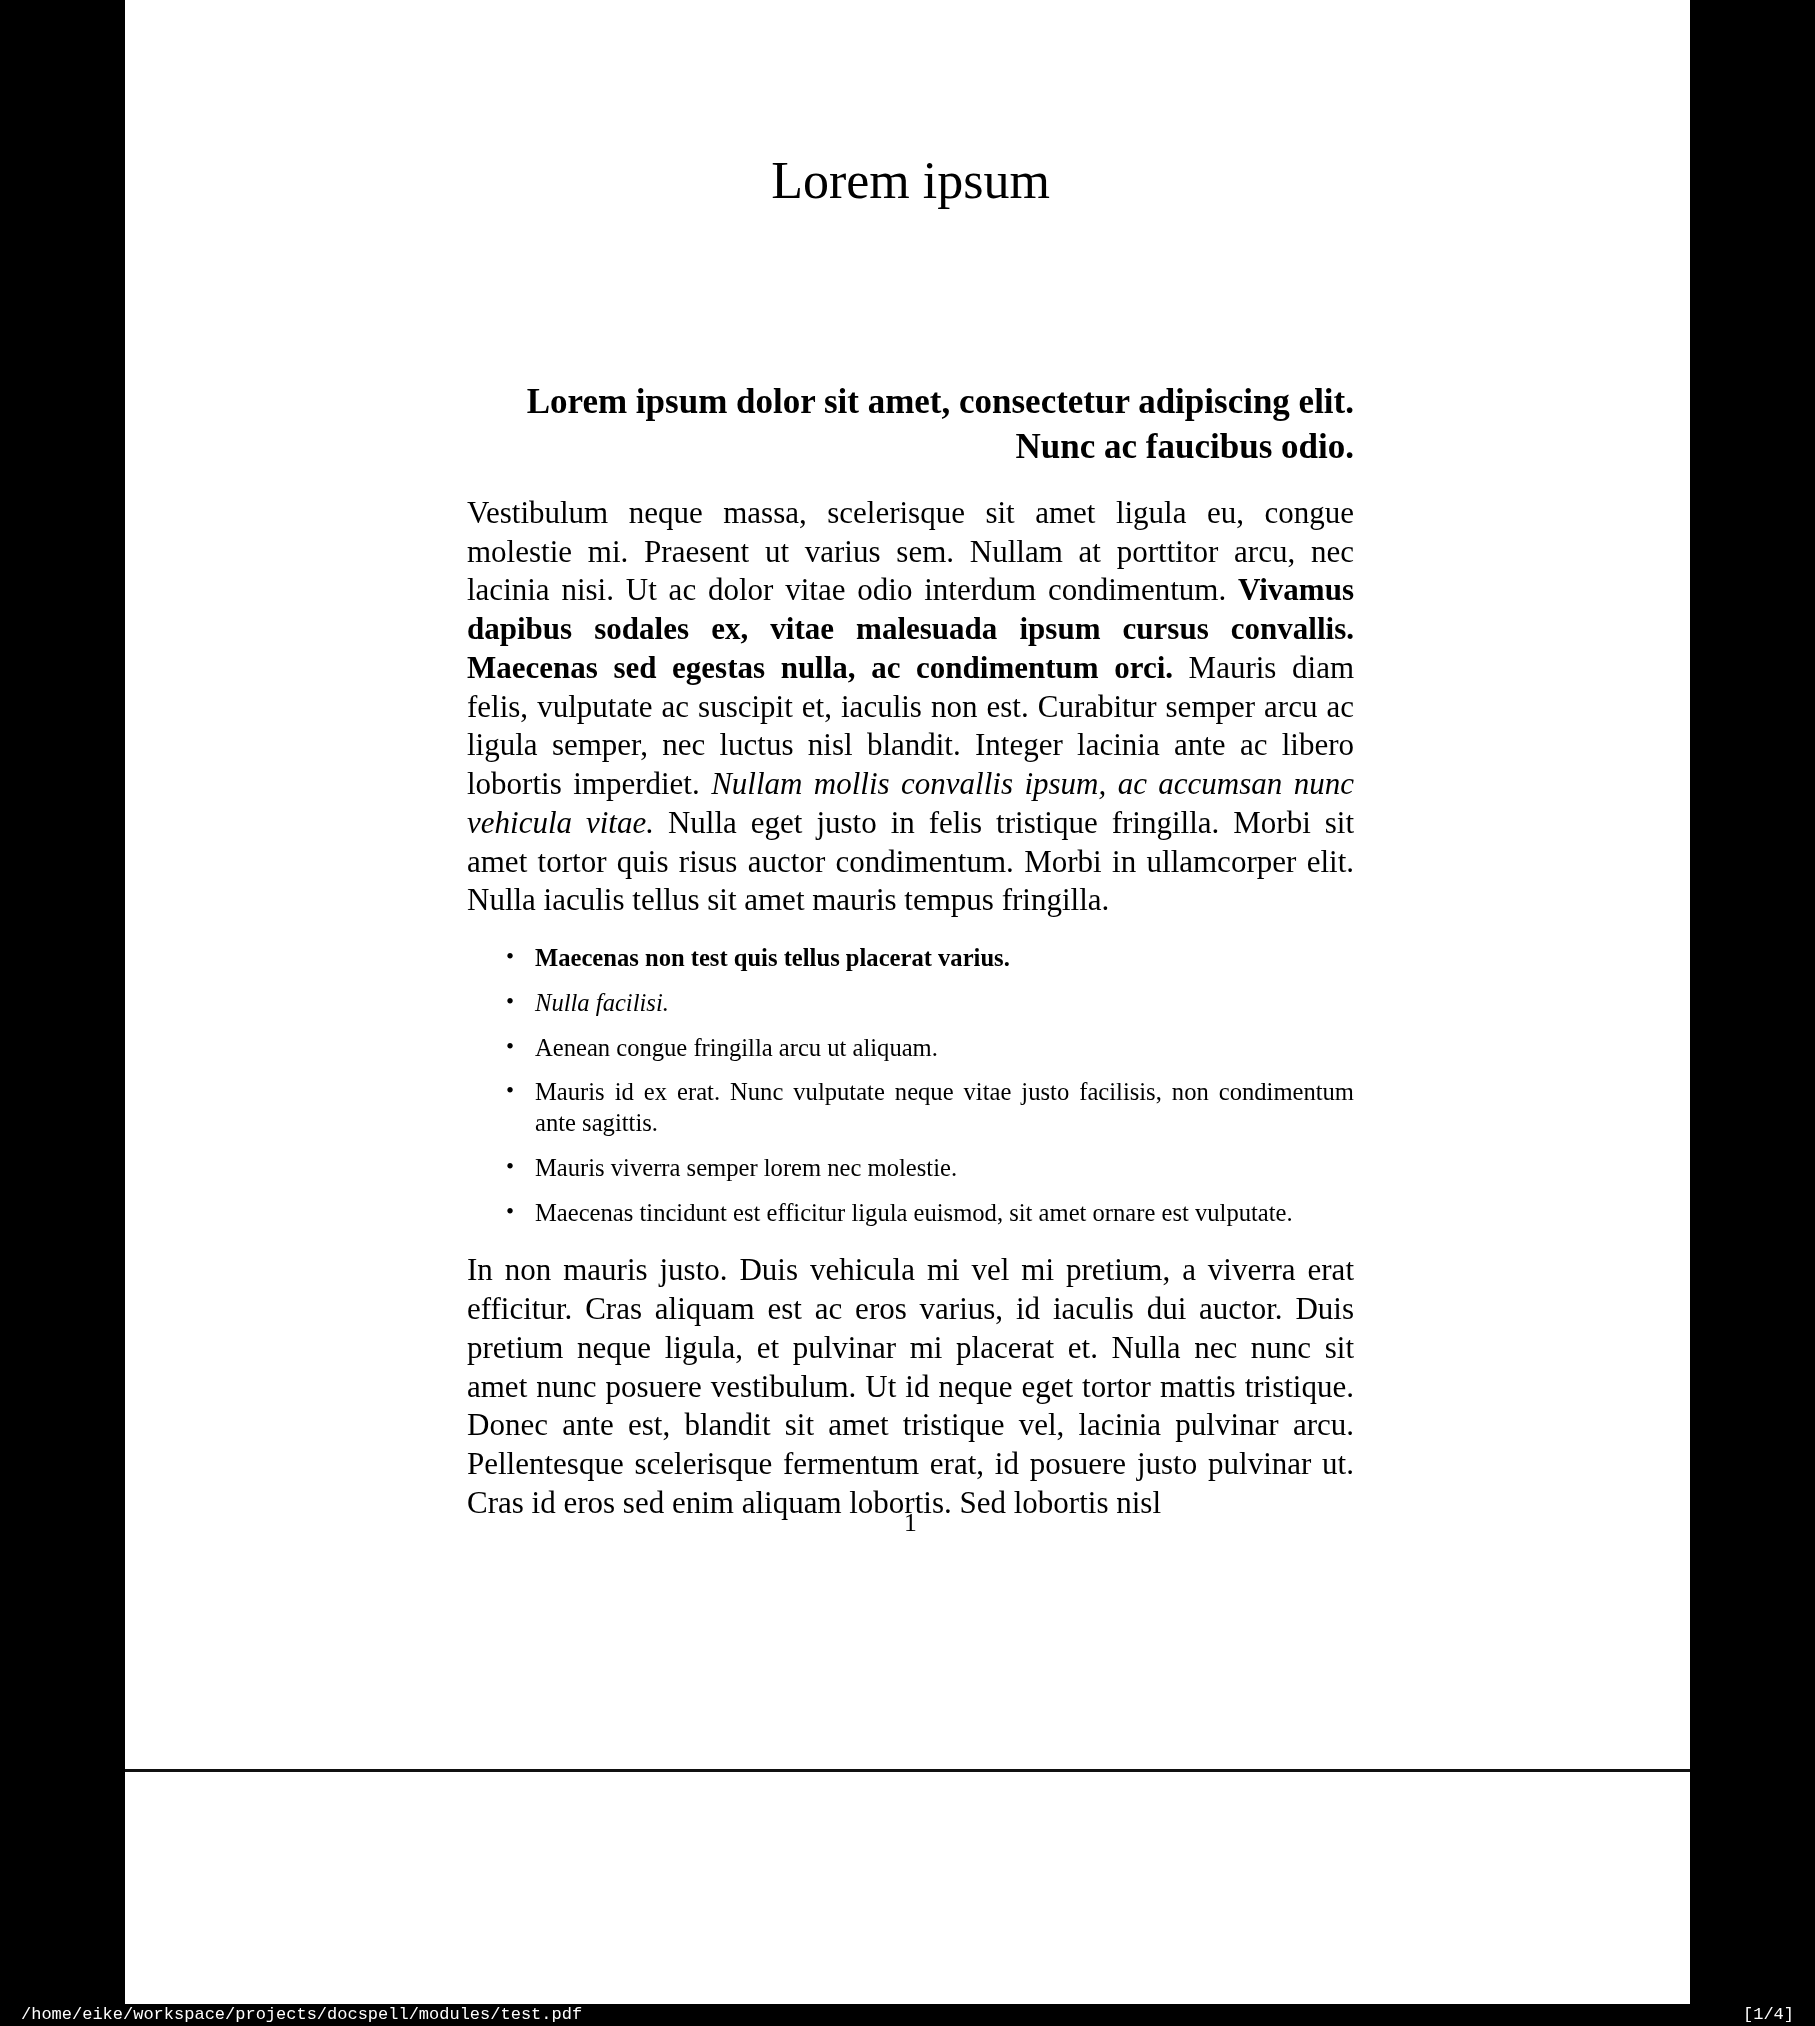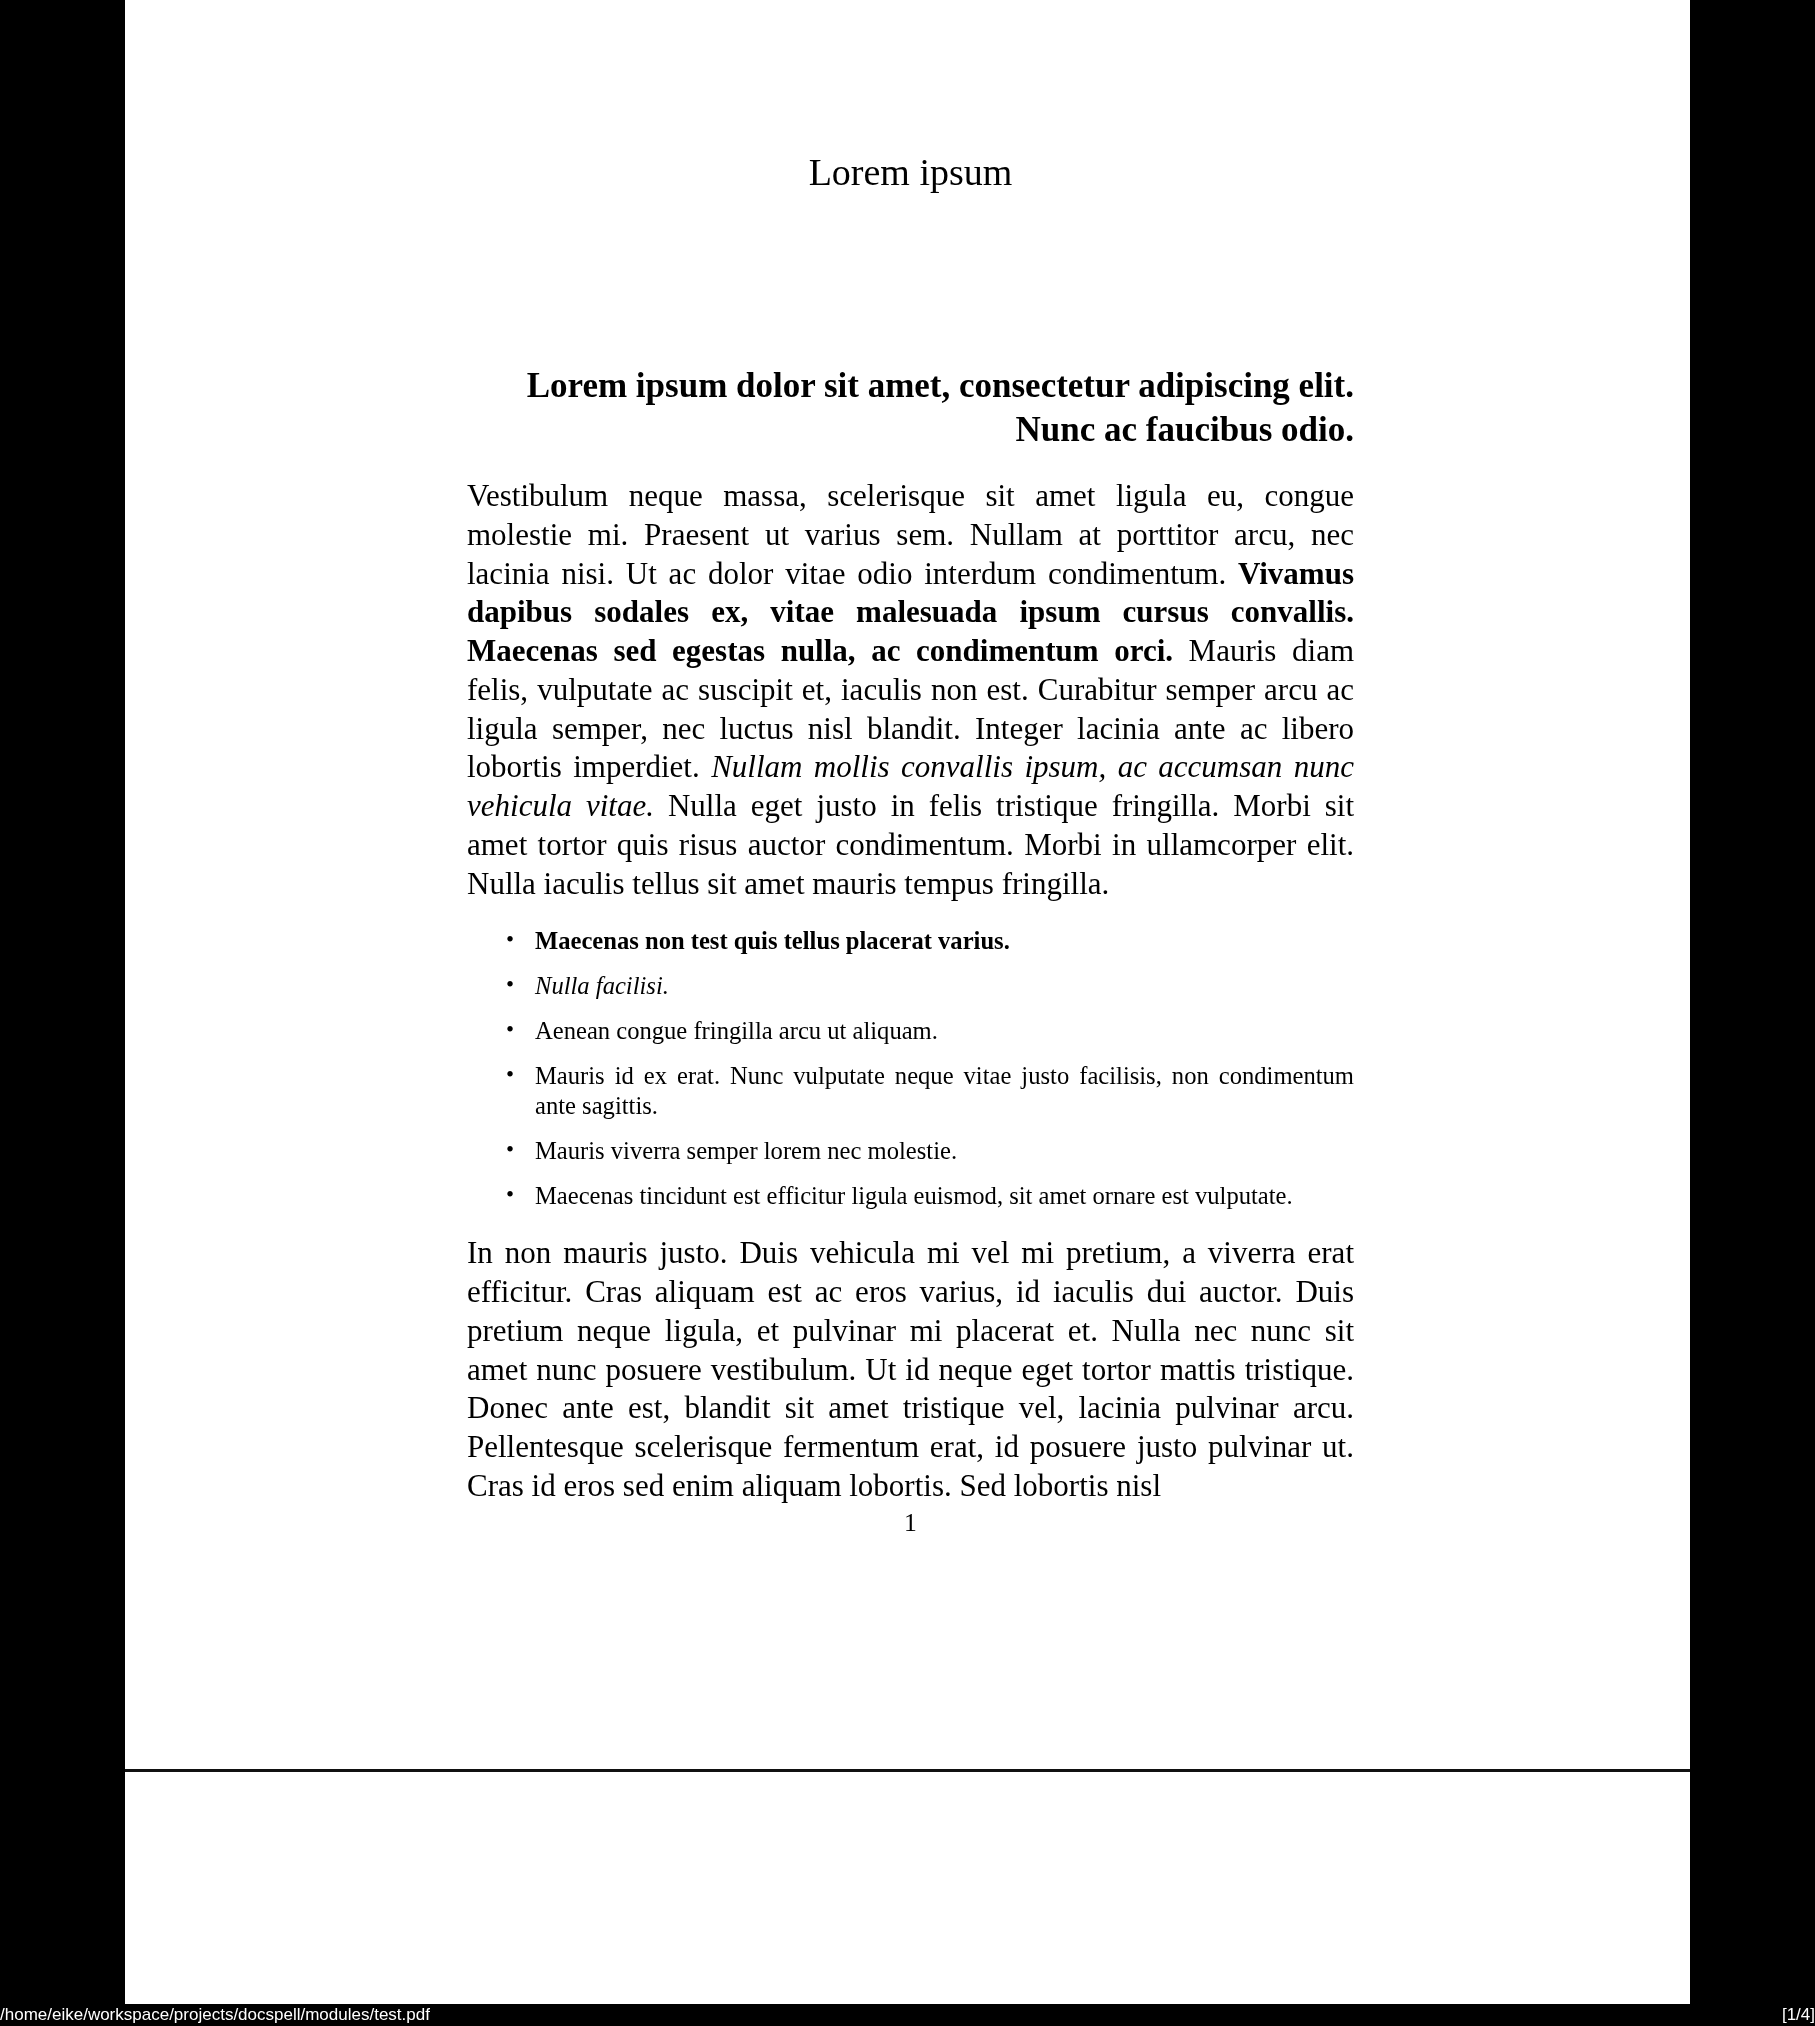--- a/index.html
+++ b/index.html
@@ -35,21 +35,21 @@
   .page-separator{
     position:absolute;left:125px;top:1769px;width:1565px;height:2.8px;
     background:var(--separator);
   }
   .content{
     margin-left:342px;
     width:887px;
   }
   .doc-title{
     margin:150px 0 0 0;
-    font-size:38px;
+    font-size:52px;
     font-weight:normal;
     line-height:1.2;
     text-align:center;
   }
   .section-heading{
     margin:168px 0 24.6px 0;
     font-size:35px;
     font-weight:bold;
     line-height:1.27;
     text-align:right;
@@ -83,27 +83,27 @@
   .page-footer{
     position:absolute;
     left:342px;top:1508px;width:887px;
     text-align:center;
     font-size:25.6px;
   }
   .status-bar{
     position:absolute;left:0;top:2004px;width:1815px;height:22px;
     background:var(--statusbar-bg);
     color:var(--statusbar-text);
-    font-family:Liberation Sans, sans-serif;
+    font-family:Liberation Mono, monospace;
     font-size:17px;
     line-height:22px;
     display:flex;
     justify-content:space-between;
     align-items:center;
-    padding:0 0;
+    padding:0 21px;
   }
   .status-bar span{white-space:pre;}
 </style>
 </head>
 <body>
 
 <div class="document-view">
 
   <div class="pdf-page page-1">
     <div class="content">

